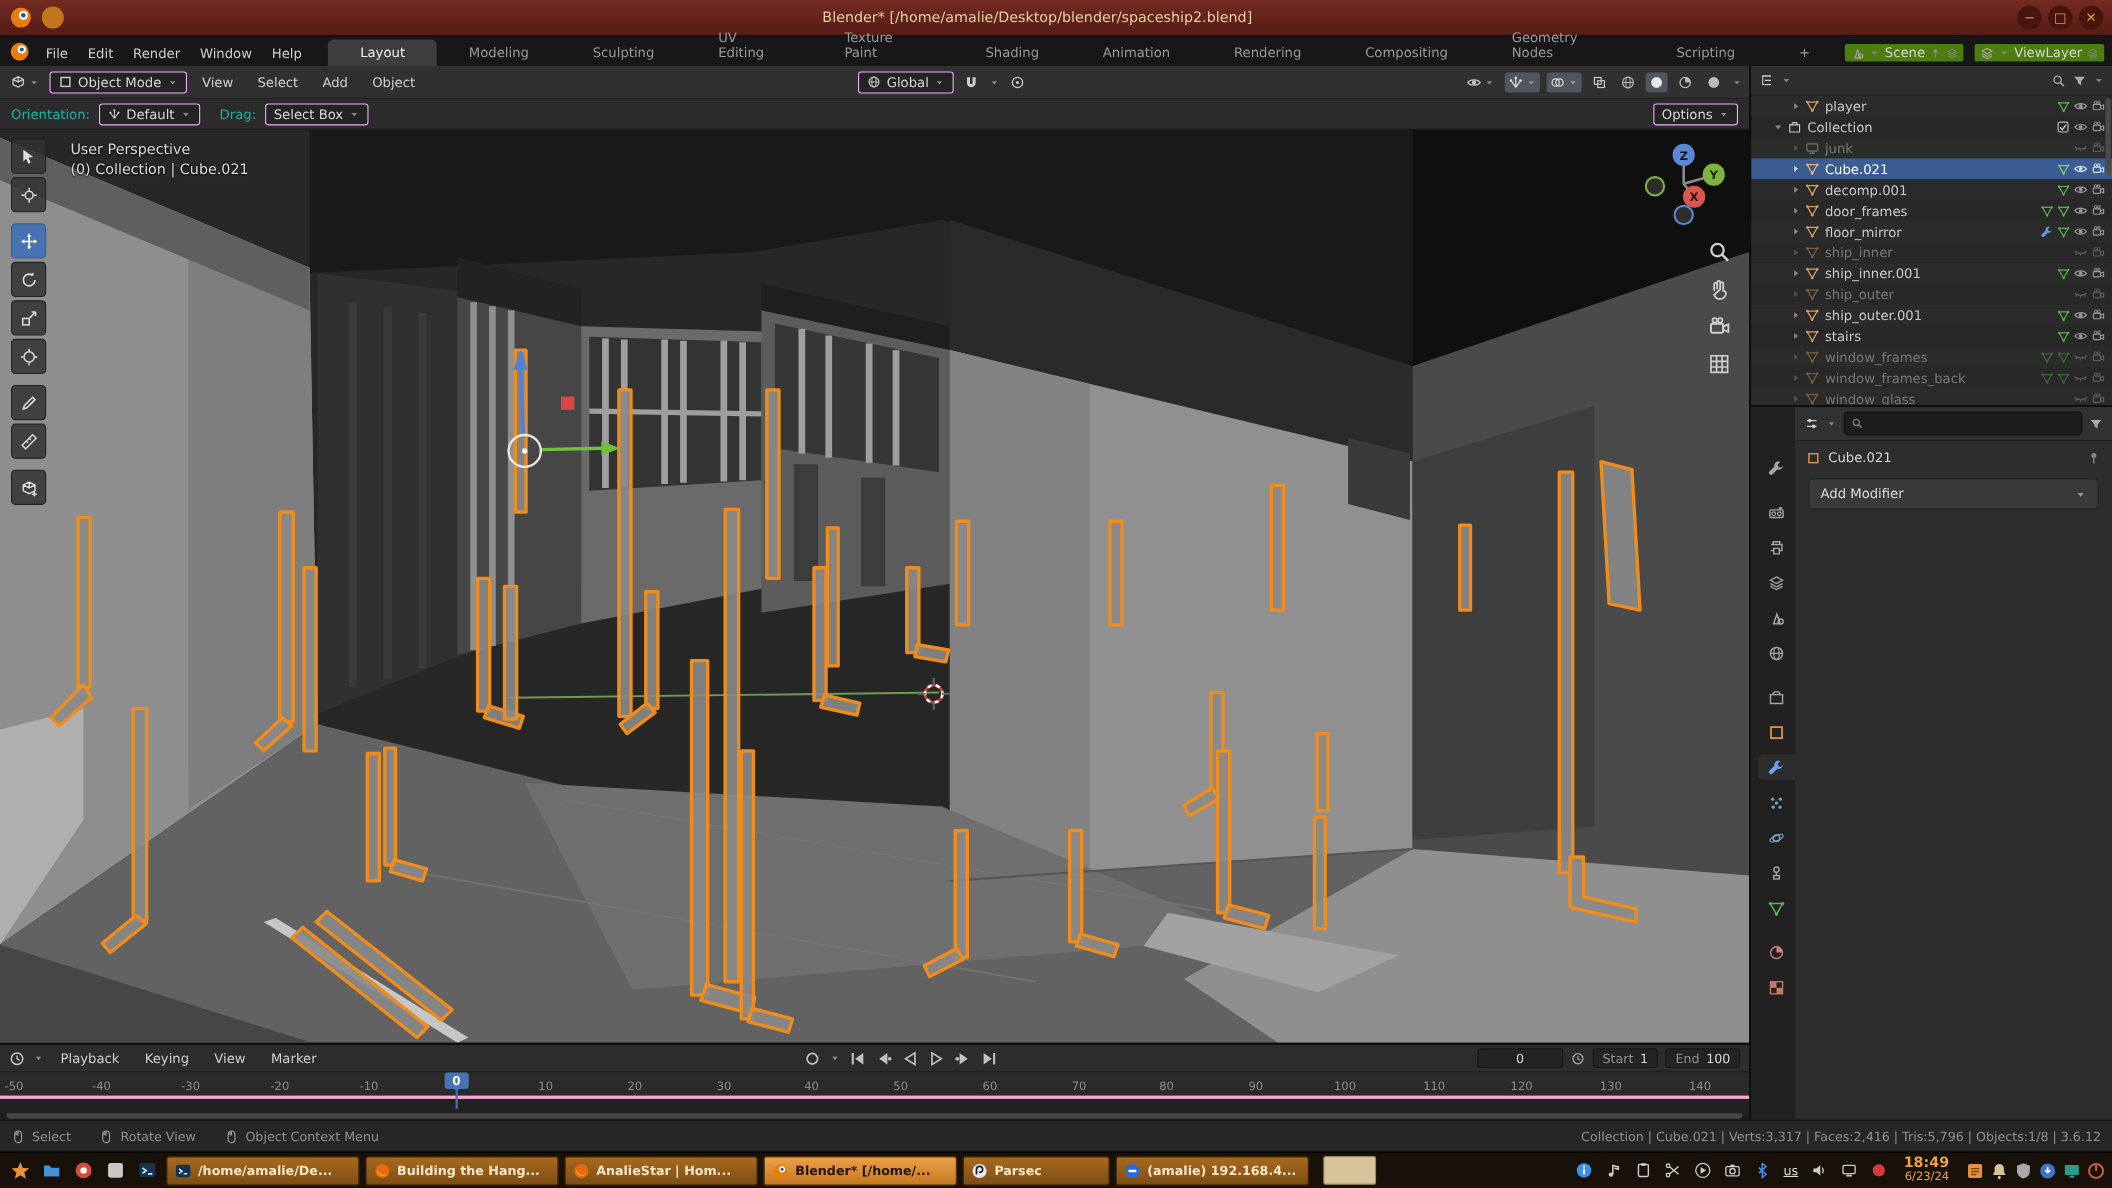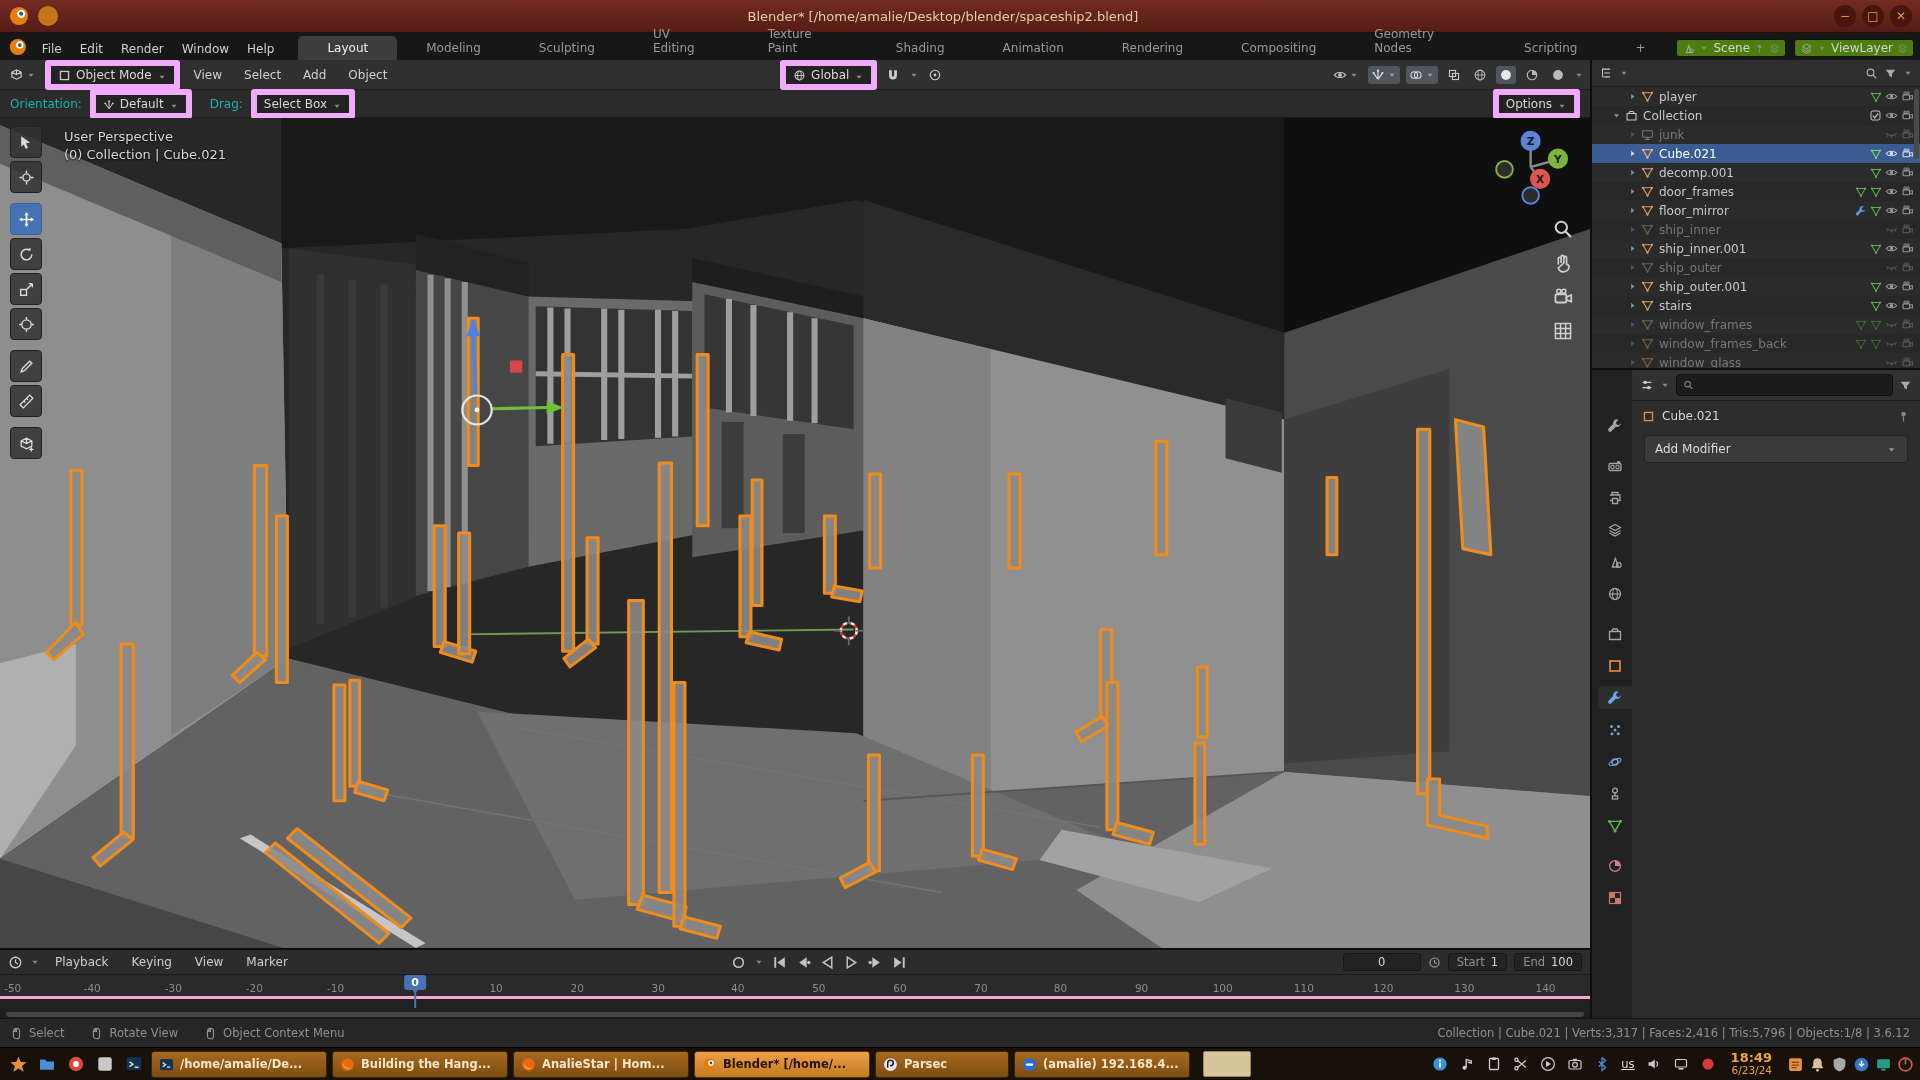--- a/index.html
+++ b/index.html
@@ -25,21 +25,21 @@
   .mb-sel{display:flex;align-items:center;gap:4px;background:#4d7c0f;border:1px solid #111;border-radius:3px;padding:1px 5px;color:#d5d5d5;}
 
   
   .main{flex:1;display:flex;min-height:0;}
   .editor-col{width:1590px;display:flex;flex-direction:column;border-right:2px solid #0e0e0e;}
   .right-col{flex:1;display:flex;flex-direction:column;min-width:0;}
 
   
   .vp-header{height:29px;background:#303030;border-bottom:1px solid #1f1f1f;display:flex;align-items:center;padding:0 6px;gap:6px;}
   .vp-tools{height:27px;background:#2b2b2b;border-bottom:1px solid #1c1c1c;display:flex;align-items:center;padding:0 10px;gap:8px;}
-  .dd{display:inline-flex;align-items:flex-end;gap:5px;background:#232323;border:6px solid #f0abfc;border-radius:3px;padding:2px 7px;color:#d8d8d8;}
+  .dd{display:inline-flex;align-items:center;gap:5px;background:#232323;border:1px solid #f0abfc;border-radius:3px;padding:2px 7px;color:#d8d8d8;}
   .lbl{color:#14b8a6;}
   .hbtn{display:inline-flex;align-items:center;gap:2px;padding:2px 3px;border-radius:3px;}
   .hbtn.on{background:#50555e;}
 
   
   .vp-canvas{flex:1;position:relative;overflow:hidden;background:#272727;}
   .scene{position:absolute;inset:0;width:100%;height:100%;}
   .overlay-txt{position:absolute;left:64px;top:10px;color:#d9d9d9;font-size:13px;line-height:18px;text-shadow:0 1px 2px #000;}
   .toolbar{position:absolute;left:10px;top:8px;display:flex;flex-direction:column;gap:3px;}
   .tool{width:30px;height:30px;background:rgba(50,50,50,.85);border:1px solid #222;border-radius:4px;display:flex;align-items:center;justify-content:center;}

